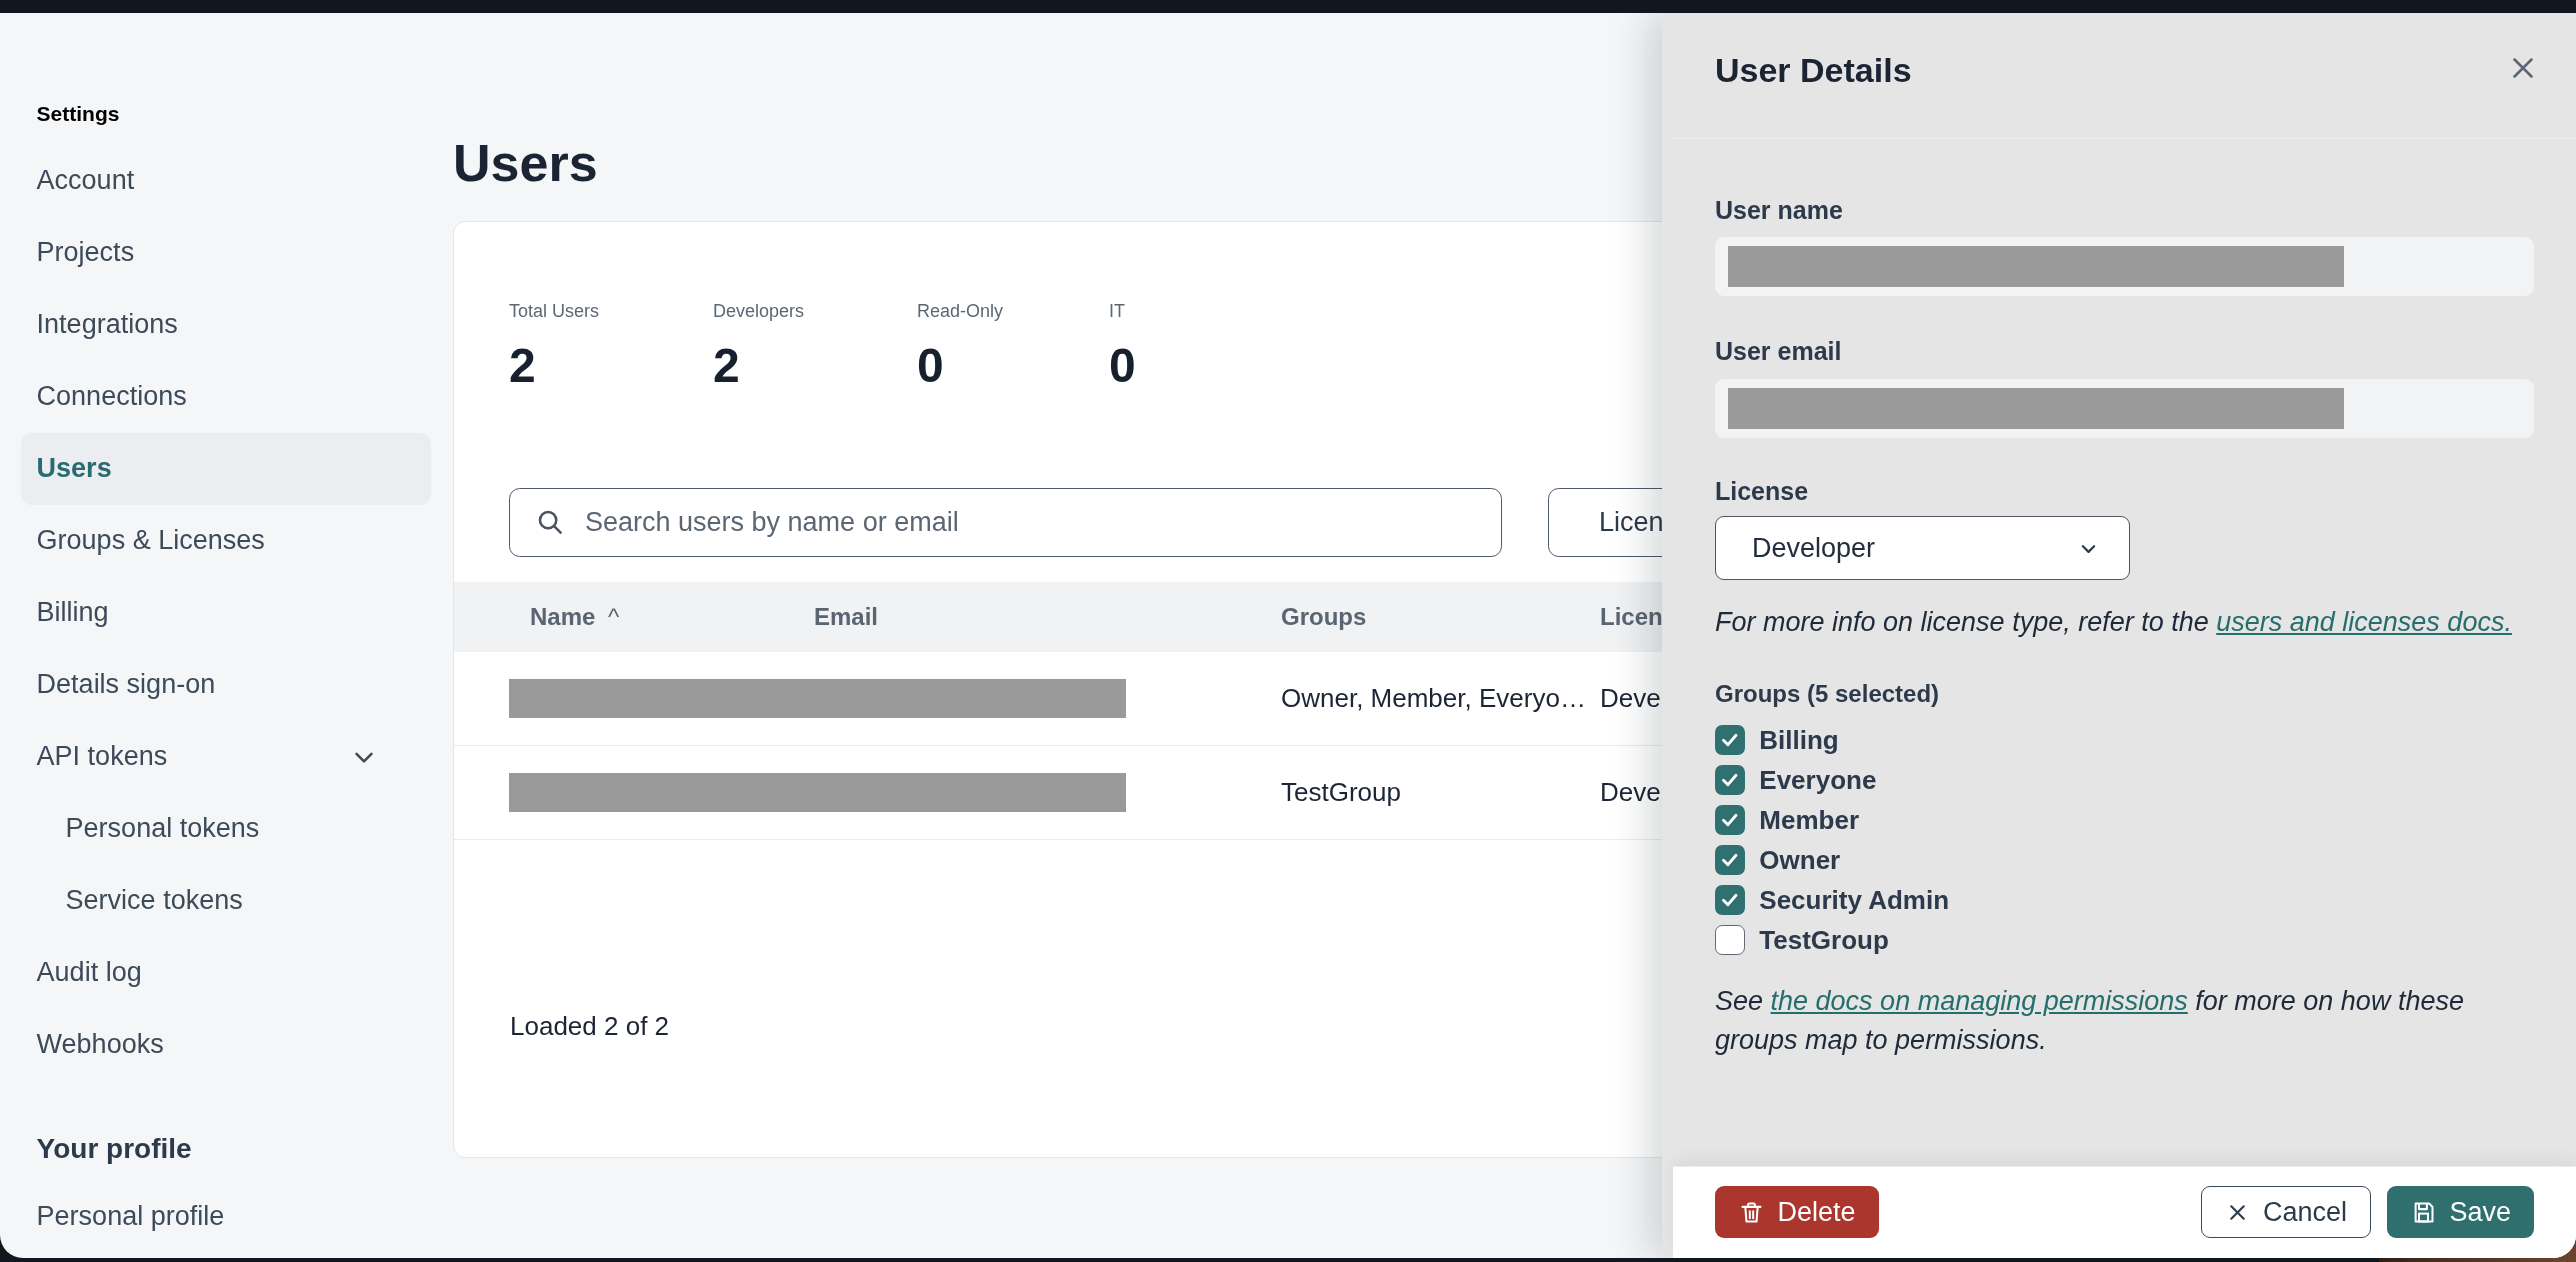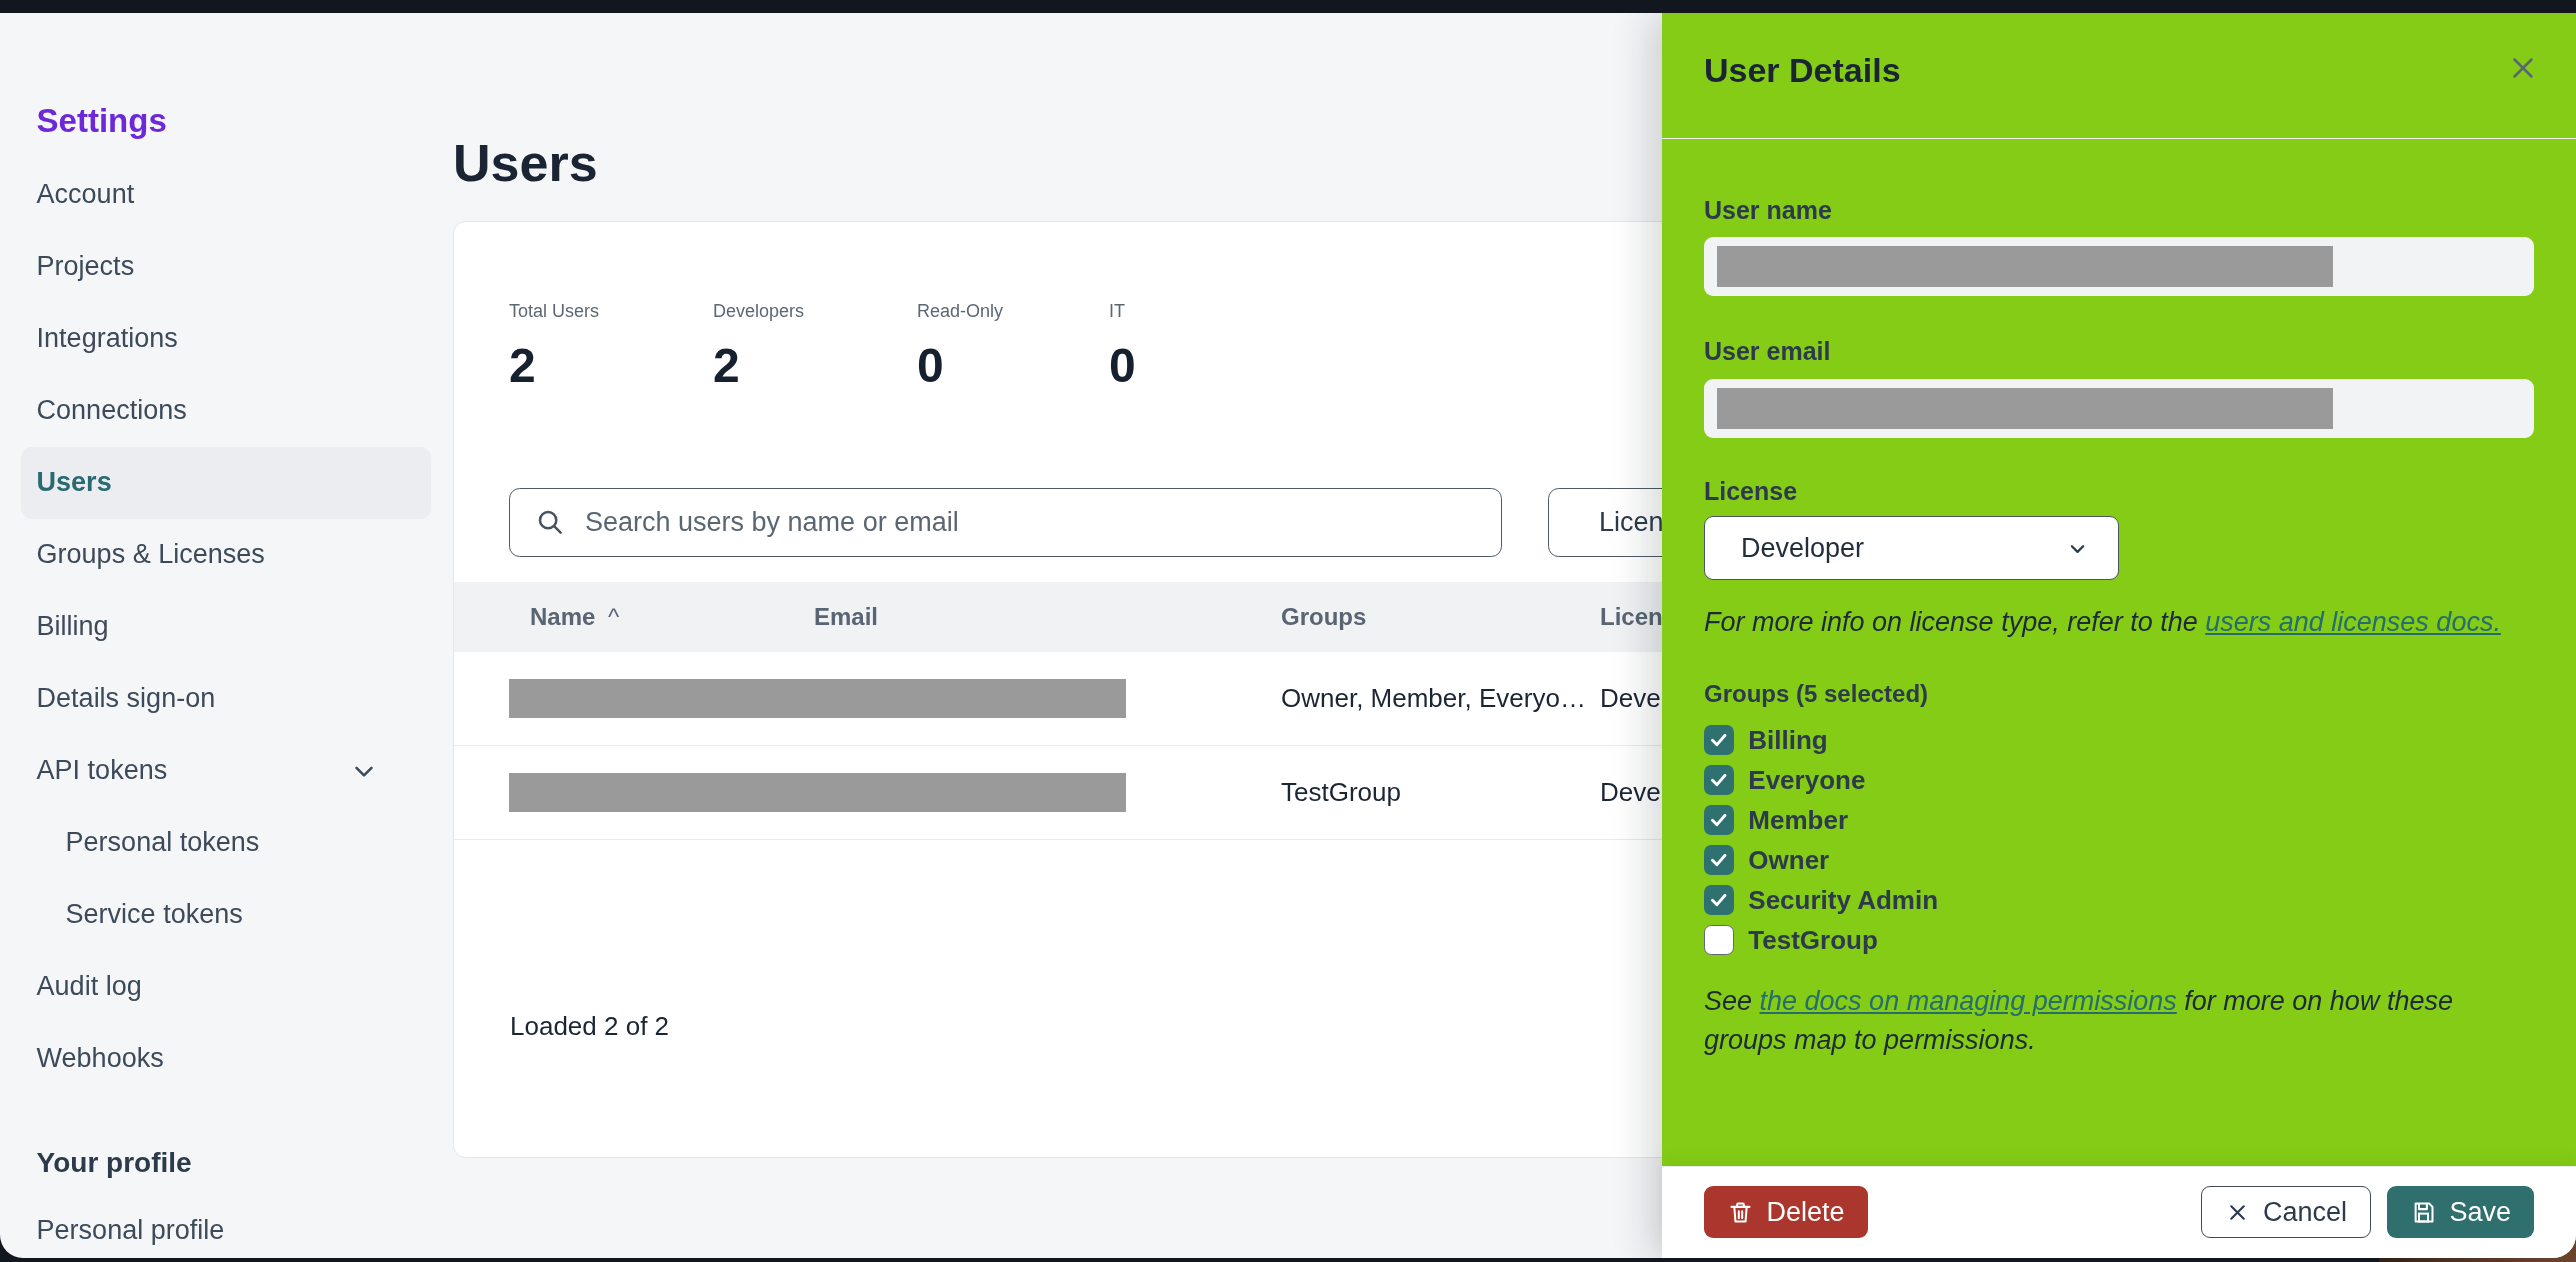--- a/index.html
+++ b/index.html
@@ -13,21 +13,21 @@
   .backdrop-brown{position:absolute;right:0;bottom:0;width:197px;height:125px;
     background:radial-gradient(circle at 100% 100%, #6b452e 0%, #4a2d1e 60%, #20160f 100%);}
   .app{
     position:absolute;left:0;top:12.5px;width:2576px;height:1245px;
     background:#f5f6f8;border-radius:0 0 23px 23px;overflow:hidden;
   }
 
   
   .sidebar{position:absolute;left:0;top:0;width:452px;height:100%;padding:0 0 0 0;}
   .sidebar-inner{padding:89px 20.6px 0 20.6px;}
-  .side-header{font-size:33px;font-weight:700;color:#6d28d9;padding-left:16px;}
+  .side-header{font-size:21px;font-weight:700;color:#000000;padding-left:16px;}
   .nav-list{margin-top:19px;}
   .nav-item{
     height:72px;display:flex;align-items:center;position:relative;
     padding-left:16px;font-size:27px;color:#3d4a59;border-radius:10.7px;cursor:pointer;
   }
   .nav-item.indent{padding-left:45px;}
   .nav-item.selected{background:#ebedf0;color:#2a6b72;font-weight:700;}
   .nav-chevron{position:absolute;right:52px;top:50%;transform:translateY(-50%);display:flex;}
   .profile-header{margin-top:52px;font-size:28px;font-weight:700;color:#2c3a4b;padding-left:16px;}
   .profile-list{margin-top:16px;}
@@ -68,22 +68,22 @@
   .sort-caret{margin-left:12.5px;font-size:24px;color:#5a6573;font-weight:400;}
   .trow{height:93px;position:relative;border-bottom:0.9px solid #e9ebee;background:#fff;}
   .redact-bar{position:absolute;left:55px;top:27px;width:617px;height:39px;background:#9a9a9a;}
   .cell{position:absolute;top:0;height:93px;display:flex;align-items:center;
         font-size:26px;color:#1b2534;}
   .col-name{left:76px;} .col-email{left:360px;} .col-groups{left:827px;} .col-license{left:1146px;}
   .loaded-status{position:absolute;left:56px;top:789px;font-size:26px;color:#1b2534;}
 
   
   .panel{
-    position:absolute;left:1662px;top:0;width:914px;height:1245px;background:#84cc16;
-    box-shadow:-14.3px 0 36px rgba(15,23,32,.16);display:flex;flex-direction:column;box-sizing:border-box;
+    position:absolute;left:1662px;top:0;width:914px;height:1245px;background:#e5e5e5;
+    box-shadow:-14.3px 0 36px rgba(15,23,32,.16);display:flex;flex-direction:column;box-sizing:border-box;padding-left:11px;
   }
   .panel-header{height:125px;border-bottom:0.9px solid #eceef0;position:relative;flex:none;}
   .panel-title{position:absolute;left:42px;top:38px;font-size:34px;font-weight:700;color:#1a2433;}
   .close-btn{position:absolute;right:34px;top:36px;width:39px;height:39px;display:flex;
     align-items:center;justify-content:center;cursor:pointer;background:none;border:none;padding:0;}
   .panel-body{flex:1;padding:0 42px;overflow:hidden;}
   .field-label{font-size:25px;font-weight:700;color:#2c3a4b;}
   .mt-name{margin-top:57px;} .mt-email{margin-top:41px;} .mt-license{margin-top:39px;}
   .redacted-input{
     margin-top:12.5px;height:59px;background:#f1f3f5;border-radius:9px;position:relative;

